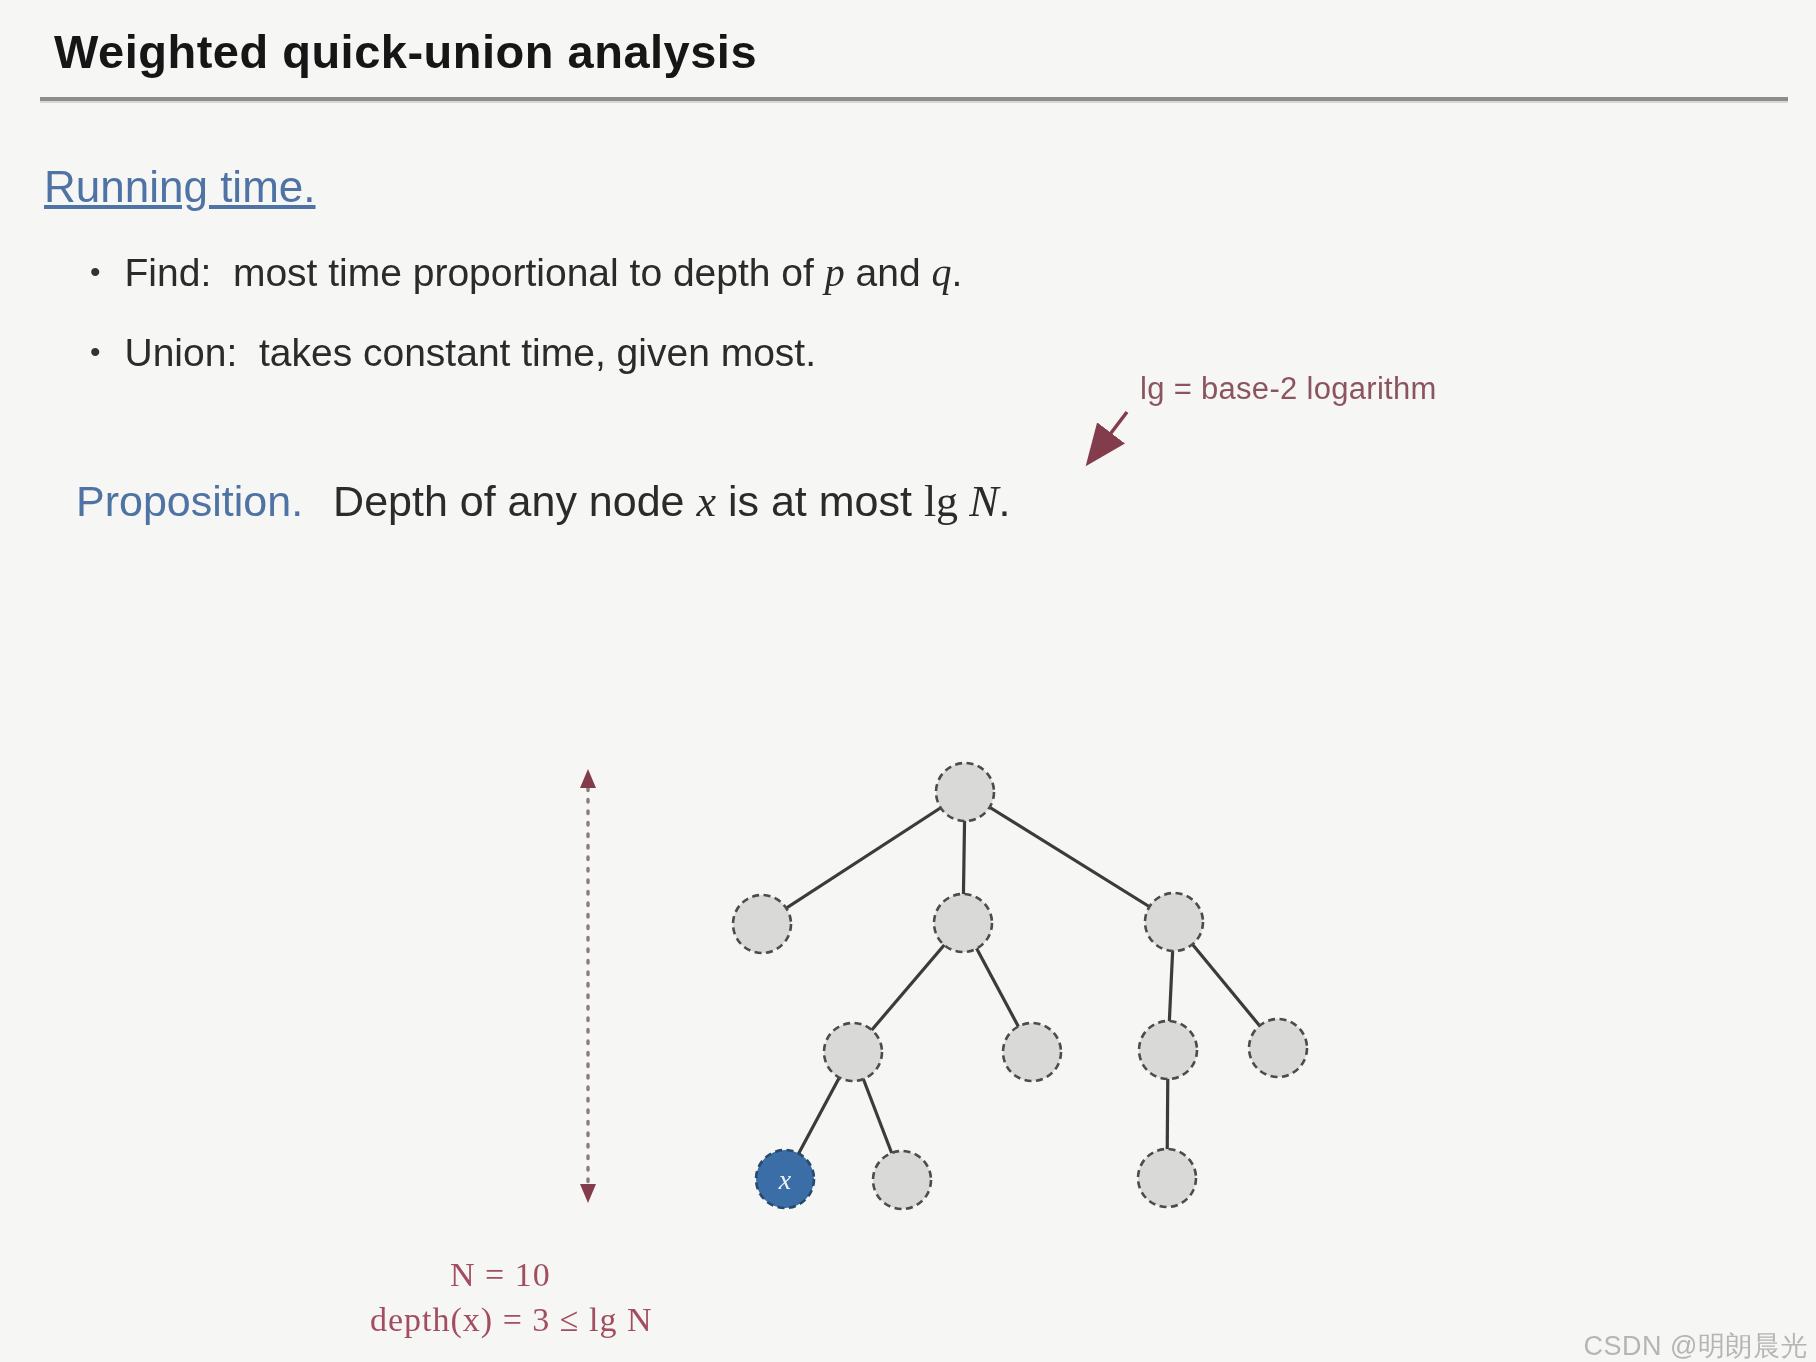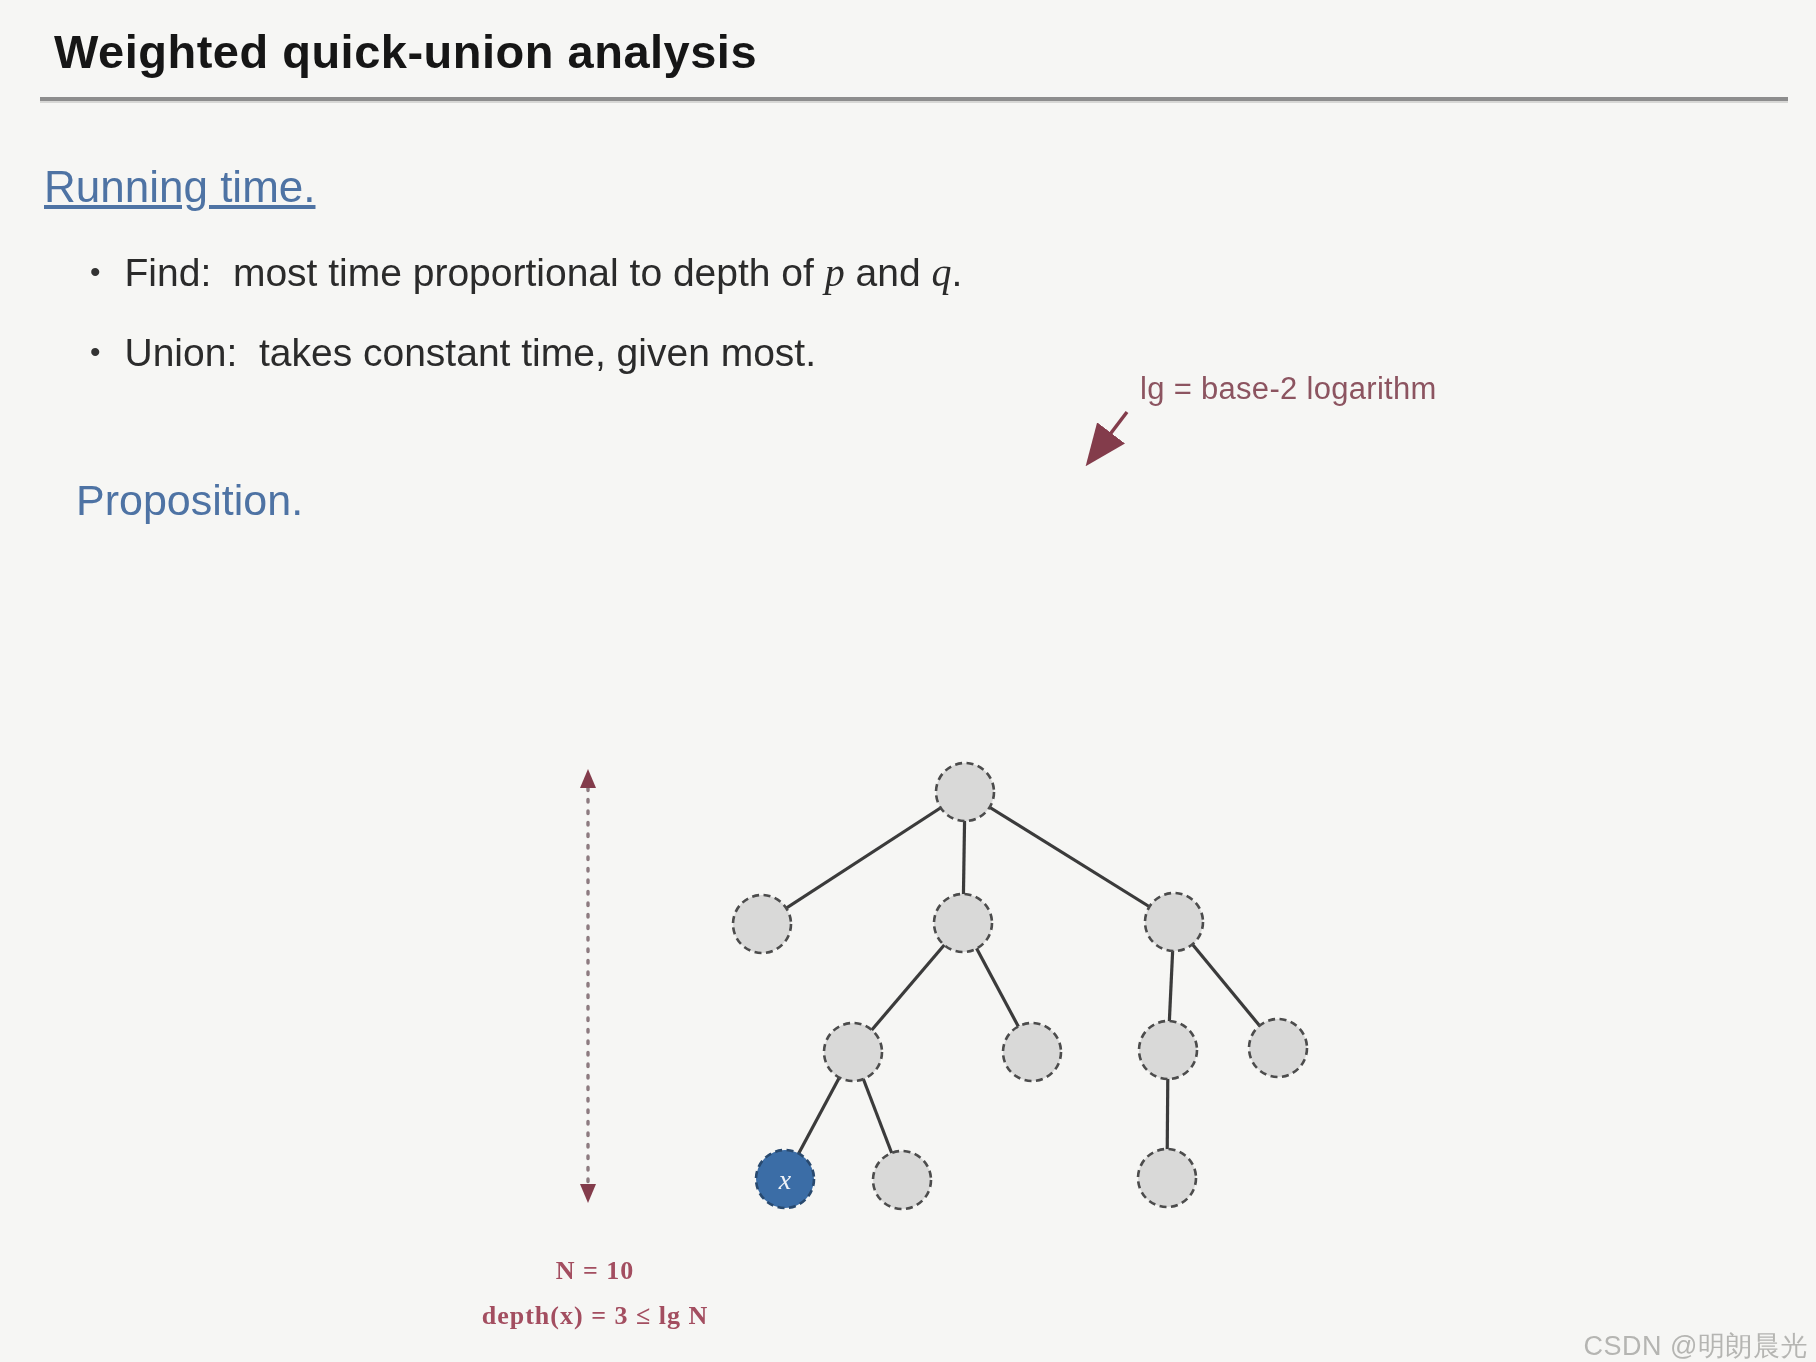--- a/index.html
+++ b/index.html
@@ -32,22 +32,22 @@
   .annotation-note{
     left:1140px;top:371px;font-size:31px;color:#8c5460;letter-spacing:.3px;
   }
   .prop-row{
     left:44px;top:476px;font-size:43px;color:#2b2b2b;white-space:pre-wrap;
     display:flex;align-items:baseline;margin-left:32px;
   }
   .prop-label{color:#4e73a4;margin-right:30px;}
   .prop-row .mathvar,.prop-row .mathrm{font-size:44px;}
   .diagram-label{
-    font-family:"Liberation Serif",serif;font-weight:bold;color:#a34e60;
-    font-size:26px;text-align:center;letter-spacing:1px;white-space:pre-wrap;
+    font-family:"Liberation Serif",serif;font-weight:normal;color:#a34e60;
+    font-size:34px;letter-spacing:1px;white-space:pre-wrap;
   }
   .label-n{left:450px;top:1256px;width:290px;}
   .label-depth{left:370px;top:1301px;width:450px;}
   .watermark{
     right:8px;top:1328px;font-size:27px;color:#b5b5b2;letter-spacing:.5px;
   }
   svg#diagram-svg{position:absolute;left:0;top:0;}
 </style>
 </head>
 <body>
@@ -106,18 +106,19 @@
 
 <div class="abs bullet-row union-row">
   <span class="marker">•</span>
   <span>Union:  takes constant time, given most.</span>
 </div>
 
 <div class="abs annotation-note">lg = base-2 logarithm</div>
 
 <div class="abs prop-row">
   <span class="prop-label">Proposition.</span>
+  <span><span>Depth of any node </span><span class="mathvar">x</span><span> is at most </span><span class="mathrm">lg </span><span class="mathvar">N</span><span>.</span></span>
 </div>
 
 <div class="abs diagram-label label-n">N = 10</div>
 <div class="abs diagram-label label-depth">depth(x) = 3 ≤ lg N</div>
 
 <div class="abs watermark">CSDN @明朗晨光</div>
 
 </body></html>

